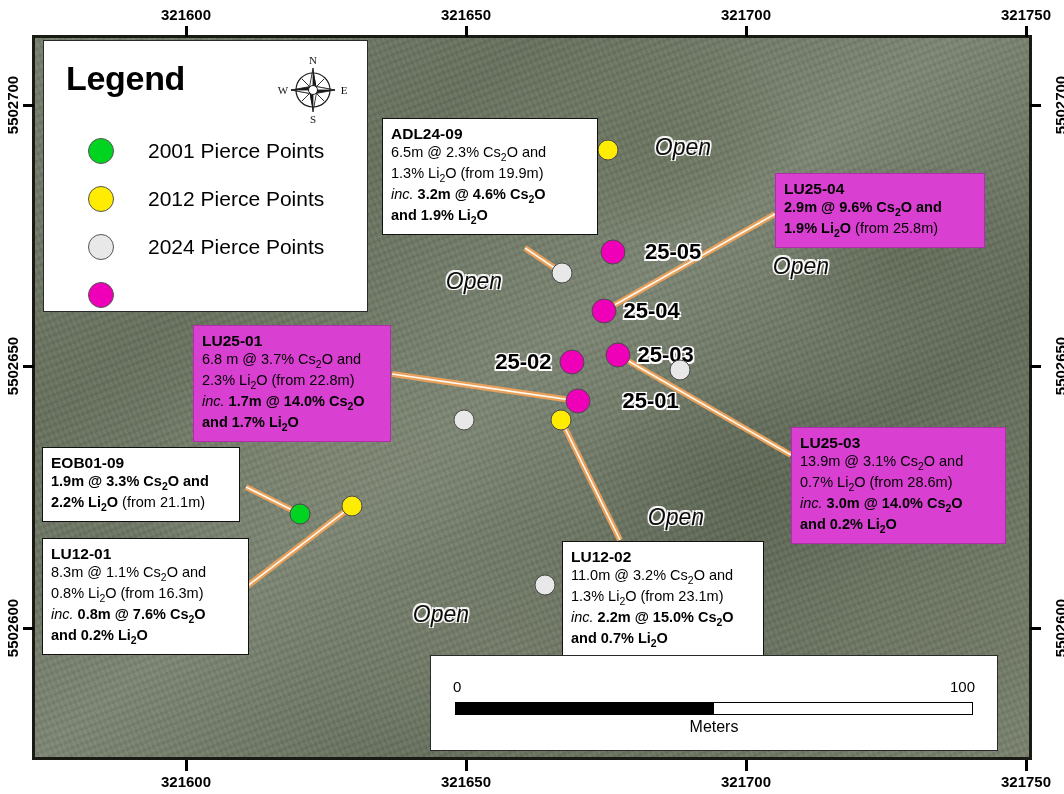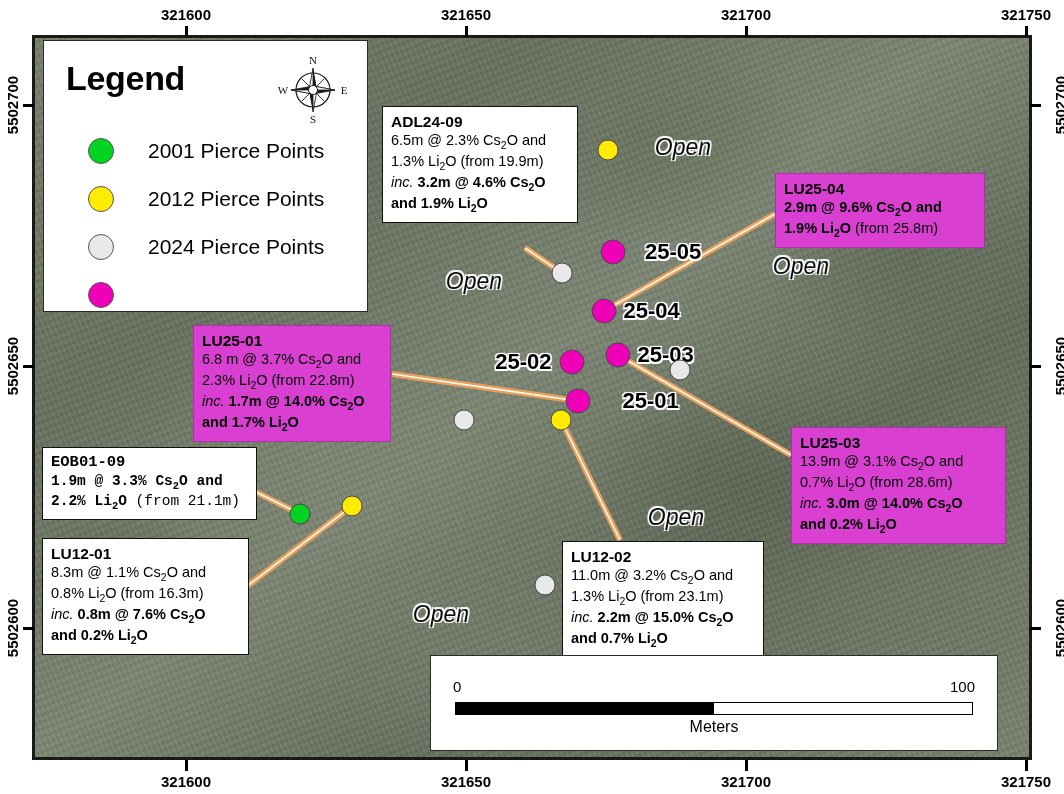--- a/index.html
+++ b/index.html
@@ -320,21 +320,21 @@
 
     <div id="open-layer" style="position:absolute;inset:0;">
         <div class="open-label" style="left: 648px; top: 109px;">Open</div>
         <div class="open-label" style="left: 439px; top: 243px;">Open</div>
         <div class="open-label" style="left: 766px; top: 228px;">Open</div>
         <div class="open-label" style="left: 641px; top: 479px;">Open</div>
         <div class="open-label" style="left: 406px; top: 576px;">Open</div>
       </div>
 
     <div id="callout-layer" style="position:absolute;inset:0;">
-        <div class="callout white" style="left: 347px; top: 68px; width: 196px;">
+        <div class="callout white" style="left: 347px; top: 80px; width: 216px;">
           <span class="hole-id">ADL24-09</span>
           <span class="line"><span>6.5m @ 2.3% Cs</span><sub>2</sub><span>O and</span></span>
           <span class="line"><span>1.3% Li</span><sub>2</sub><span>O (from 19.9m)</span></span>
           <span class="line"><span class="i">inc. </span><span class="b">3.2m @ 4.6% Cs</span><sub class="b">2</sub><span class="b">O</span></span>
           <span class="line"><span class="b">and 1.9% Li</span><sub class="b">2</sub><span class="b">O</span></span>
         </div>
         <div class="callout magenta" style="left: 740px; top: 135px; width: 210px;">
           <span class="hole-id">LU25-04</span>
           <span class="line"><span class="b">2.9m @ 9.6% Cs</span><sub class="b">2</sub><span class="b">O and</span></span>
           <span class="line"><span class="b">1.9% Li</span><sub class="b">2</sub><span class="b">O</span><span> (from 25.8m)</span></span>
@@ -346,21 +346,21 @@
           <span class="line"><span class="i">inc. </span><span class="b">1.7m @ 14.0% Cs</span><sub class="b">2</sub><span class="b">O</span></span>
           <span class="line"><span class="b">and 1.7% Li</span><sub class="b">2</sub><span class="b">O</span></span>
         </div>
         <div class="callout magenta" style="left: 756px; top: 389px; width: 215px;">
           <span class="hole-id">LU25-03</span>
           <span class="line"><span>13.9m @ 3.1% Cs</span><sub>2</sub><span>O and</span></span>
           <span class="line"><span>0.7% Li</span><sub>2</sub><span>O (from 28.6m)</span></span>
           <span class="line"><span class="i">inc. </span><span class="b">3.0m @ 14.0% Cs</span><sub class="b">2</sub><span class="b">O</span></span>
           <span class="line"><span class="b">and 0.2% Li</span><sub class="b">2</sub><span class="b">O</span></span>
         </div>
-        <div class="callout white" style="left: 7px; top: 409px; width: 215px; font-family: Liberation Mono, monospace;">
+        <div class="callout white" style="left: 7px; top: 409px; width: 198px;">
           <span class="hole-id">EOB01-09</span>
           <span class="line"><span class="b">1.9m @ 3.3% Cs</span><sub class="b">2</sub><span class="b">O and</span></span>
           <span class="line"><span class="b">2.2% Li</span><sub class="b">2</sub><span class="b">O</span><span> (from 21.1m)</span></span>
         </div>
         <div class="callout white" style="left: 7px; top: 500px; width: 207px;">
           <span class="hole-id">LU12-01</span>
           <span class="line"><span>8.3m @ 1.1% Cs</span><sub>2</sub><span>O  and</span></span>
           <span class="line"><span>0.8% Li</span><sub>2</sub><span>O (from 16.3m)</span></span>
           <span class="line"><span class="i">inc. </span><span class="b">0.8m @ 7.6% Cs</span><sub class="b">2</sub><span class="b">O</span></span>
           <span class="line"><span class="b">and 0.2% Li</span><sub class="b">2</sub><span class="b">O</span></span>

